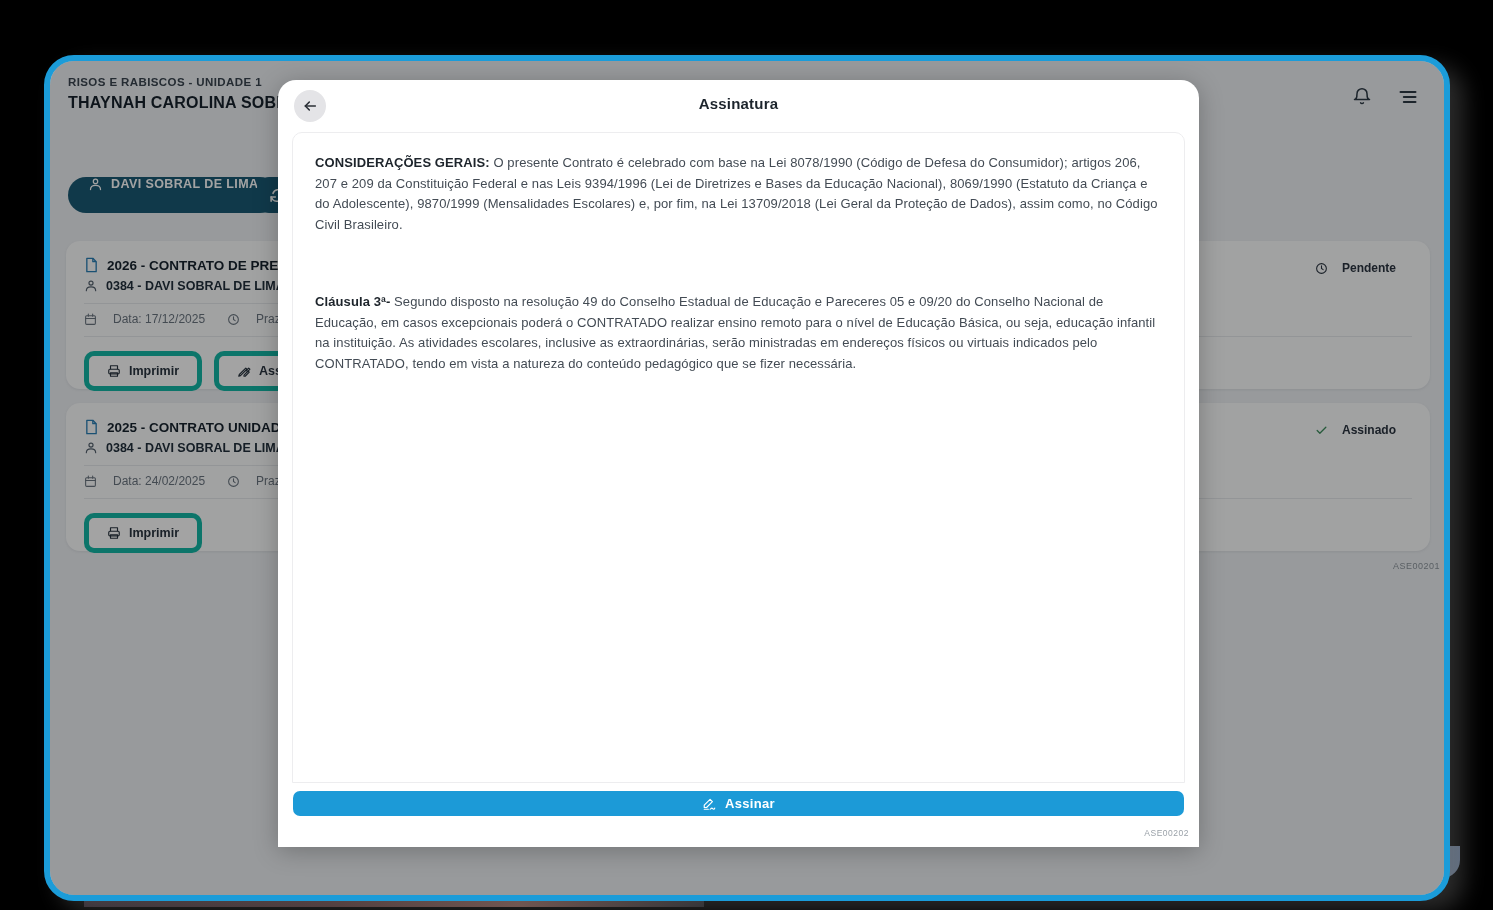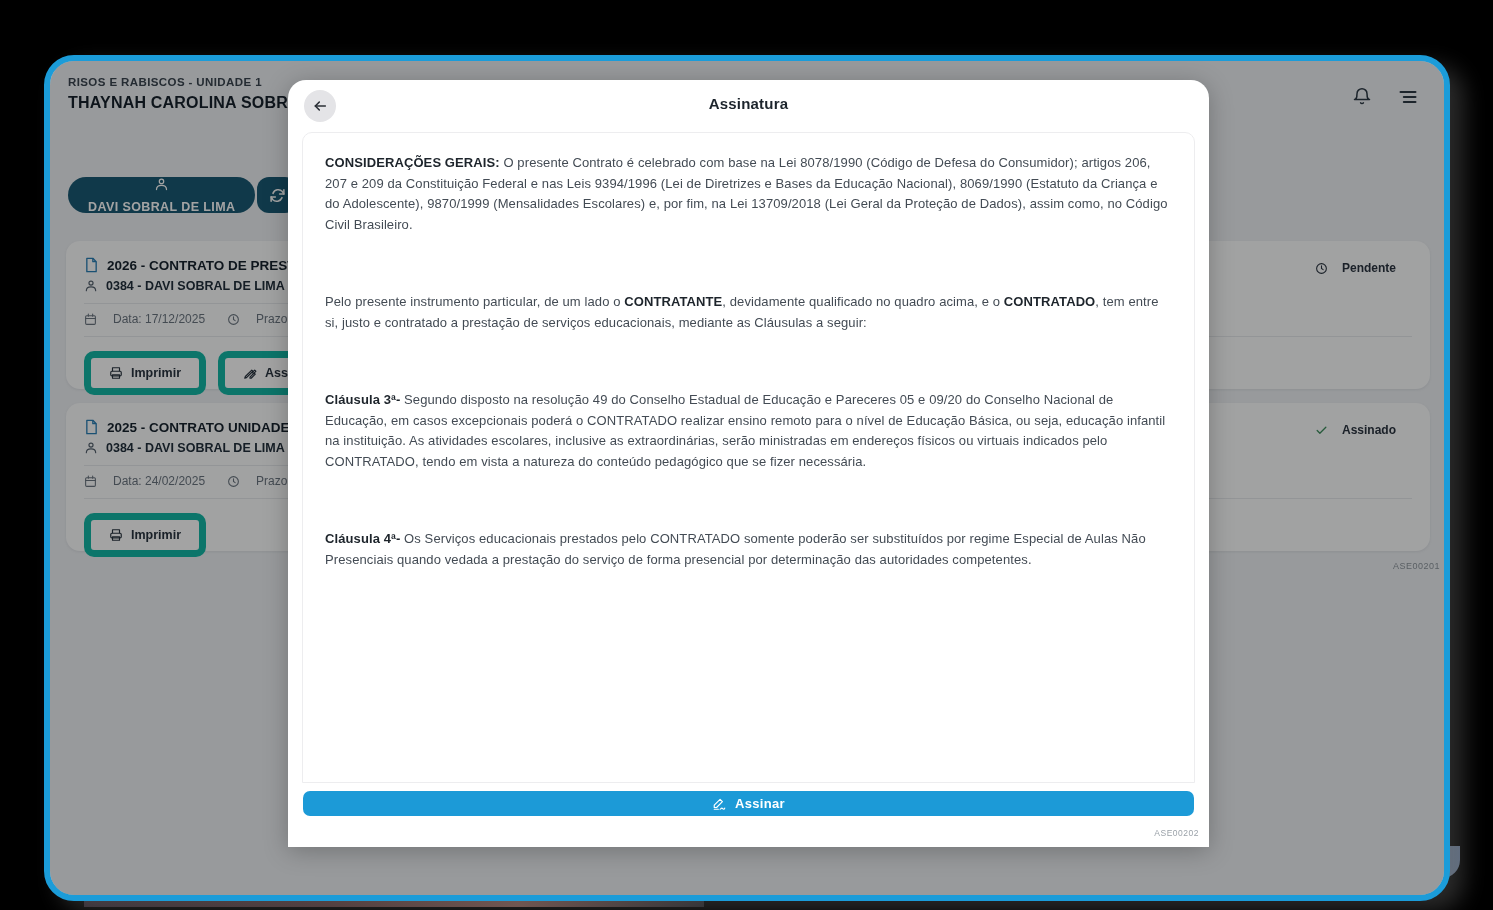--- a/index.html
+++ b/index.html
@@ -47,25 +47,24 @@
     font-size:11.5px; letter-spacing:0.4px; color:#3a4550; font-weight:600;
   }
   .page-title {
     position:absolute; left:18px; top:33px;
     font-size:16px; font-weight:700; color:#17222c; letter-spacing:0.2px;
   }
   .topbar-icons { position:absolute; right:26px; top:26px; display:flex; gap:26px; align-items:center; color:#2e3a46; }
 
   .student-pill {
     position:absolute; left:18px; top:116px; height:36px;
-    display:flex; align-items:center; gap:8px; padding:0 20px;
+    display:flex; gap:8px; padding:0 20px;
     background:#1a5a74; color:#fff; border:none; border-radius:19px;
     font-family:inherit; font-weight:700; font-size:12.5px; letter-spacing:0.4px;
     cursor:pointer;
-    flex-direction:column;
   }
   .refresh-btn {
     position:absolute; left:207px; top:116px; width:40px; height:36px;
     display:flex; align-items:center; justify-content:center;
     background:#1a5a74; color:#fff; border:none; border-radius:12px; cursor:pointer;
   }
 
   .contract-card {
     position:absolute; left:16px; width:1364px; height:148px;
     background:#fcfdfe; border-radius:14px;
@@ -77,39 +76,39 @@
   .card-title-row { display:flex; align-items:center; gap:8px; color:#17232e; font-weight:700; font-size:13.5px; }
   .card-title-row .doc-ico { color:#2a7fb5; }
   .card-student-row { display:flex; align-items:center; gap:8px; margin-top:6px; color:#22303c; font-weight:700; font-size:12.5px; }
   .card-student-row .person-ico { color:#55626e; }
   .card-divider { height:1px; background:#e7eaed; margin:10px 0 8px 0; width:300px; }
   .card-meta-row { display:flex; align-items:center; gap:22px; color:#6b7680; font-size:12px; }
   .meta-item { display:flex; align-items:center; gap:16px; }
   .card-actions { display:flex; gap:12px; margin-top:14px; }
   .action-btn {
     display:flex; align-items:center; gap:8px; padding:8px 18px;
-    background:#fff; border:7px solid #14b8a6; border-radius:10px;
+    background:#fff; border:5px solid #14b8a6; border-radius:10px;
     font-family:inherit; font-size:12.5px; font-weight:600; color:#2a3540; cursor:pointer;
   }
   .status-badge {
     position:absolute; right:34px; top:20px;
     display:flex; align-items:center; gap:14px;
     font-size:12px; font-weight:600; color:#2b3540;
   }
   .status-badge .check-ico { color:#3f8f5f; }
   .bg-watermark {
     position:absolute; right:4px; top:500px;
     font-size:9px; color:#8d969d; letter-spacing:0.5px;
   }
 
   .dim-overlay { position:absolute; inset:0; background:rgba(0,0,0,0.36); z-index:5; }
 
   
   .modal {
-    position:absolute; left:238px; top:19px; width:921px; height:767px;
+    position:absolute; left:228px; top:19px; width:921px; height:767px;
     background:#fff; border-radius:18px 18px 0 0; z-index:10;
     box-shadow:0 4px 24px rgba(0,0,0,0.25);
   }
   .modal-header { position:relative; height:52px; }
   .back-btn {
     position:absolute; left:16px; top:10px; width:32px; height:32px;
     border-radius:50%; background:#e4e4e7; border:none; cursor:pointer;
     display:flex; align-items:center; justify-content:center; color:#2a2f36;
     font-size:16px;
   }
@@ -347,23 +346,21 @@
               <line x1="20" y1="12" x2="5" y2="12"></line>
                 <path d="M11 6l-6 6 6 6"></path>
             </svg>
           </span>
         </button>
         <div class="modal-title">Assinatura</div>
       </div>
 
       <div class="doc-container">
         <p class="doc-paragraph"><b>CONSIDERAÇÕES GERAIS:</b> O presente Contrato é celebrado com base na Lei 8078/1990 (Código de Defesa do Consumidor); artigos 206, 207 e 209 da Constituição Federal e nas Leis 9394/1996 (Lei de Diretrizes e Bases da Educação Nacional), 8069/1990 (Estatuto da Criança e do Adolescente), 9870/1999 (Mensalidades Escolares) e, por fim, na Lei 13709/2018 (Lei Geral da Proteção de Dados), assim como, no Código Civil Brasileiro.</p>
-        <p class="doc-paragraph">Pelo presente instrumento particular, de um lado o <b>CONTRATANTE</b>, devidamente qualificado no quadro acima, e o <b>CONTRATADO</b>, tem entre si, justo e contratado a prestação de serviços educacionais, mediante as Cláusulas a seguir:</p>
         <p class="doc-paragraph"><b>Cláusula 3ª-</b> Segundo disposto na resolução 49 do Conselho Estadual de Educação e Pareceres 05 e 09/20 do Conselho Nacional de Educação, em casos excepcionais poderá o CONTRATADO realizar ensino remoto para o nível de Educação Básica, ou seja, educação infantil na instituição. As atividades escolares, inclusive as extraordinárias, serão ministradas em endereços físicos ou virtuais indicados pelo CONTRATADO, tendo em vista a natureza do conteúdo pedagógico que se fizer necessária.</p>
-        <p class="doc-paragraph"><b>Cláusula 4ª-</b> Os Serviços educacionais prestados pelo CONTRATADO somente poderão ser substituídos por regime Especial de Aulas Não Presenciais quando vedada a prestação do serviço de forma presencial por determinação das autoridades competentes.</p>
 
       </div>
 
       <button class="sign-btn">
         <span>
           <svg width="15" height="14" viewBox="0 0 24 24" fill="none" stroke="currentColor" stroke-width="2" stroke-linecap="round" stroke-linejoin="round">
             <path d="M13 4l4 4L7 18H3v-4z"></path>
               <path d="M3 21h7"></path>
               <path d="M13 21c1.5 0 1.5-2 3-2s1.5 2 3 2 2-2 2-2"></path>
           </svg>

